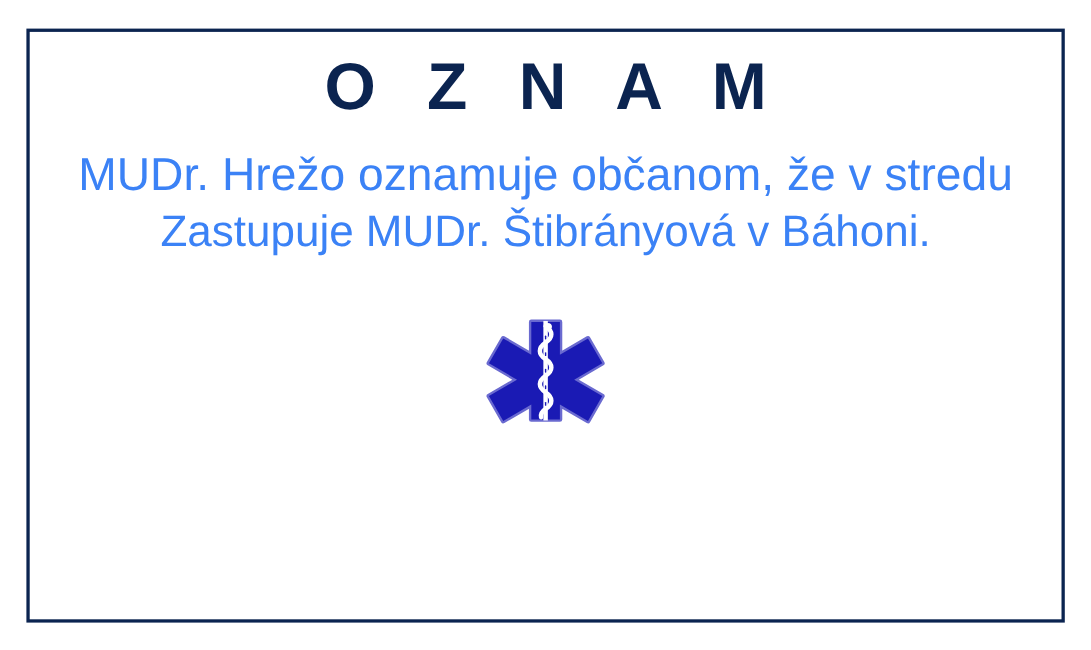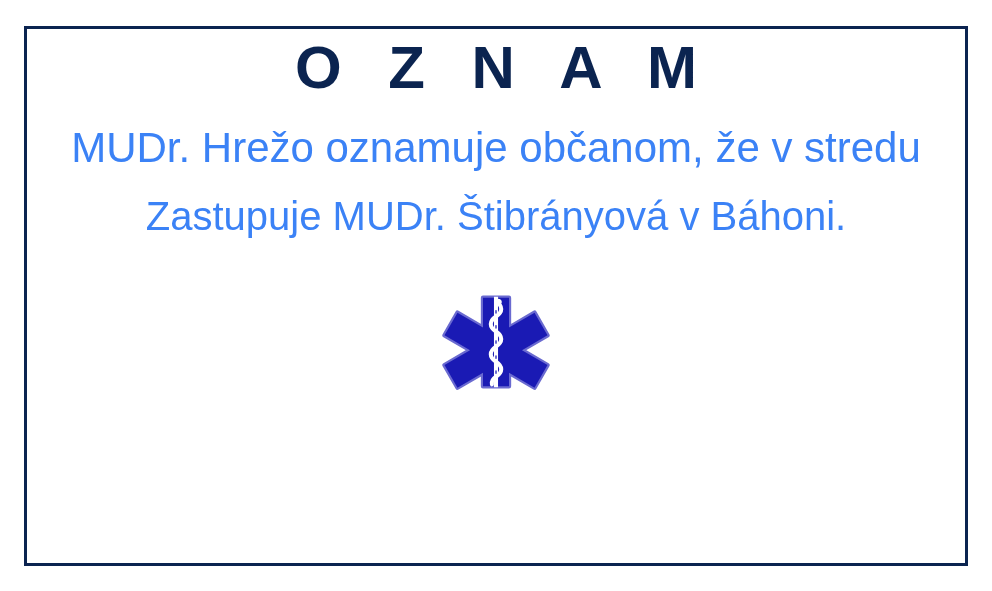--- a/index.html
+++ b/index.html
@@ -30,21 +30,21 @@
     width: 944px;
     height: 540px;
     border: 3px solid #0b2450;
     box-sizing: border-box;
     background: transparent;
   }
 
   .content {
     position: absolute;
     left: 27px;
-    top: 16px;
+    top: 27px;
     width: 938px;
     height: 534px;
     box-sizing: border-box;
     display: flex;
     flex-direction: column;
     align-items: center;
   }
 
   .title {
     margin-top: 22px;
@@ -71,21 +71,21 @@
   .line-1 { margin-top: 29px; }
 
   .line-2 {
     margin-top: 28px;
     font-weight: bold;
     font-size: 40px;
     letter-spacing: 0.3px;
   }
 
   .line-3 {
-    margin-top: 27px;
+    margin-top: 11px;
     font-size: 40px;
   }
 
   .symbol-wrap {
     margin-top: 48px;
     width: 116px;
     height: 116px;
     display: block;
   }
 

